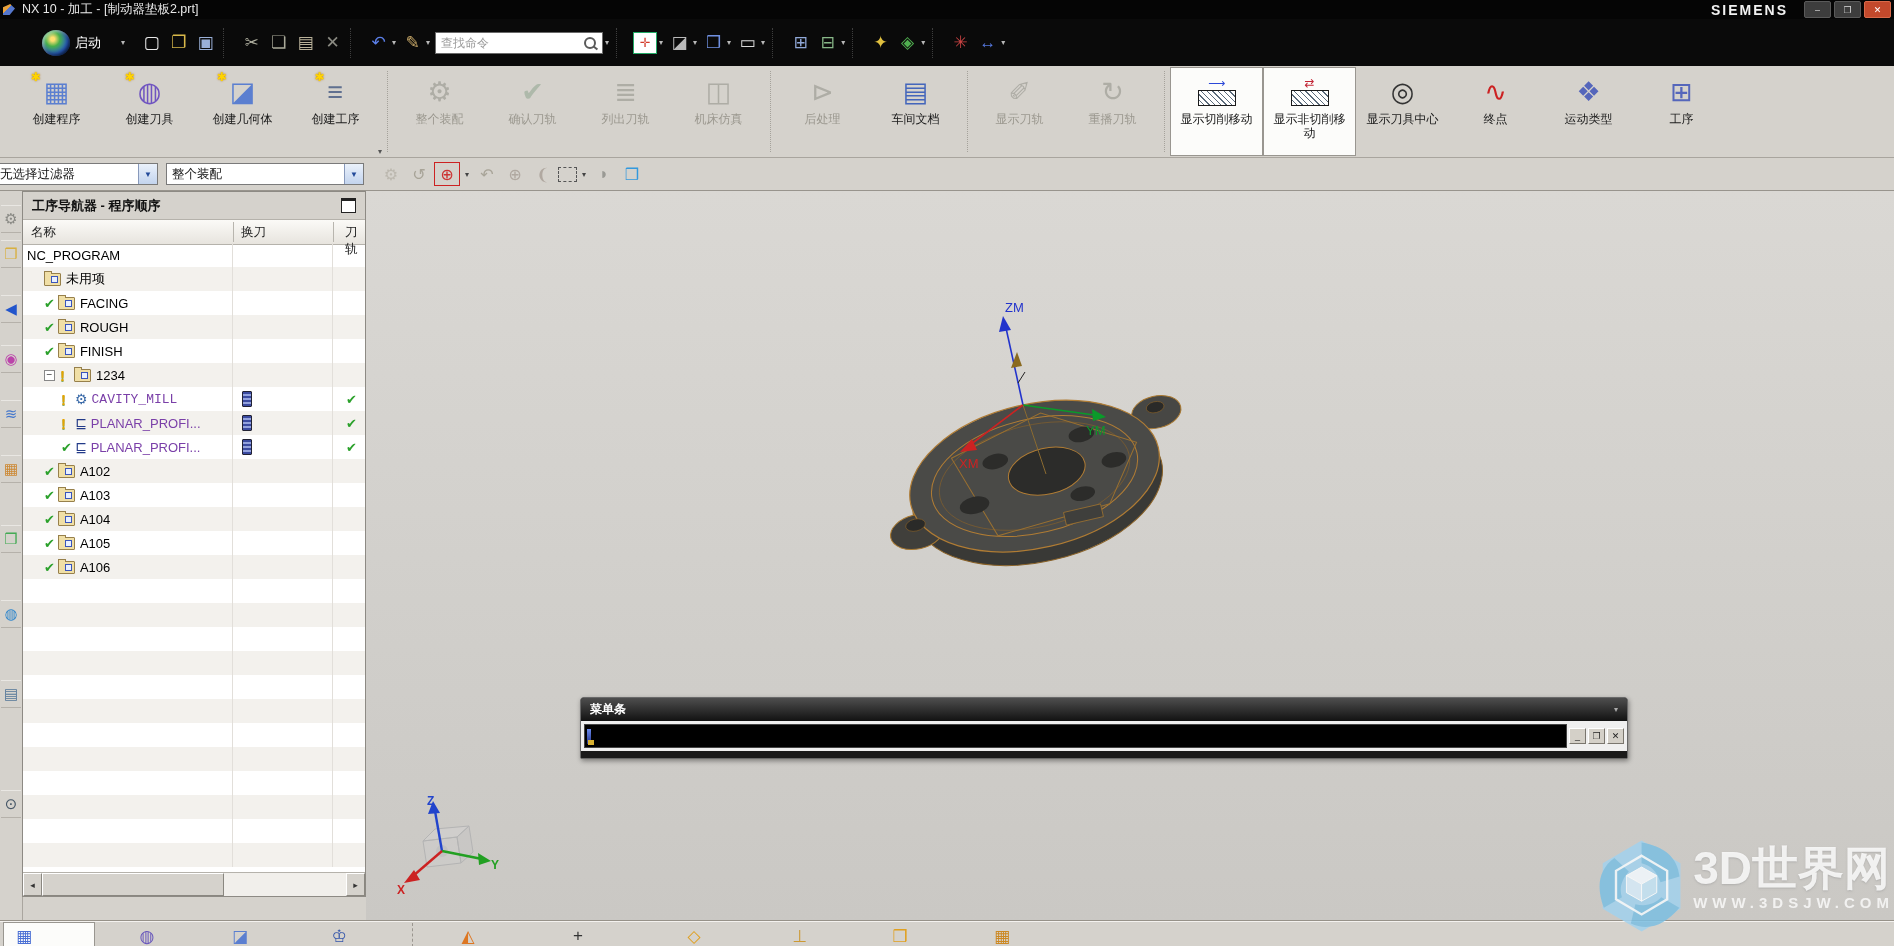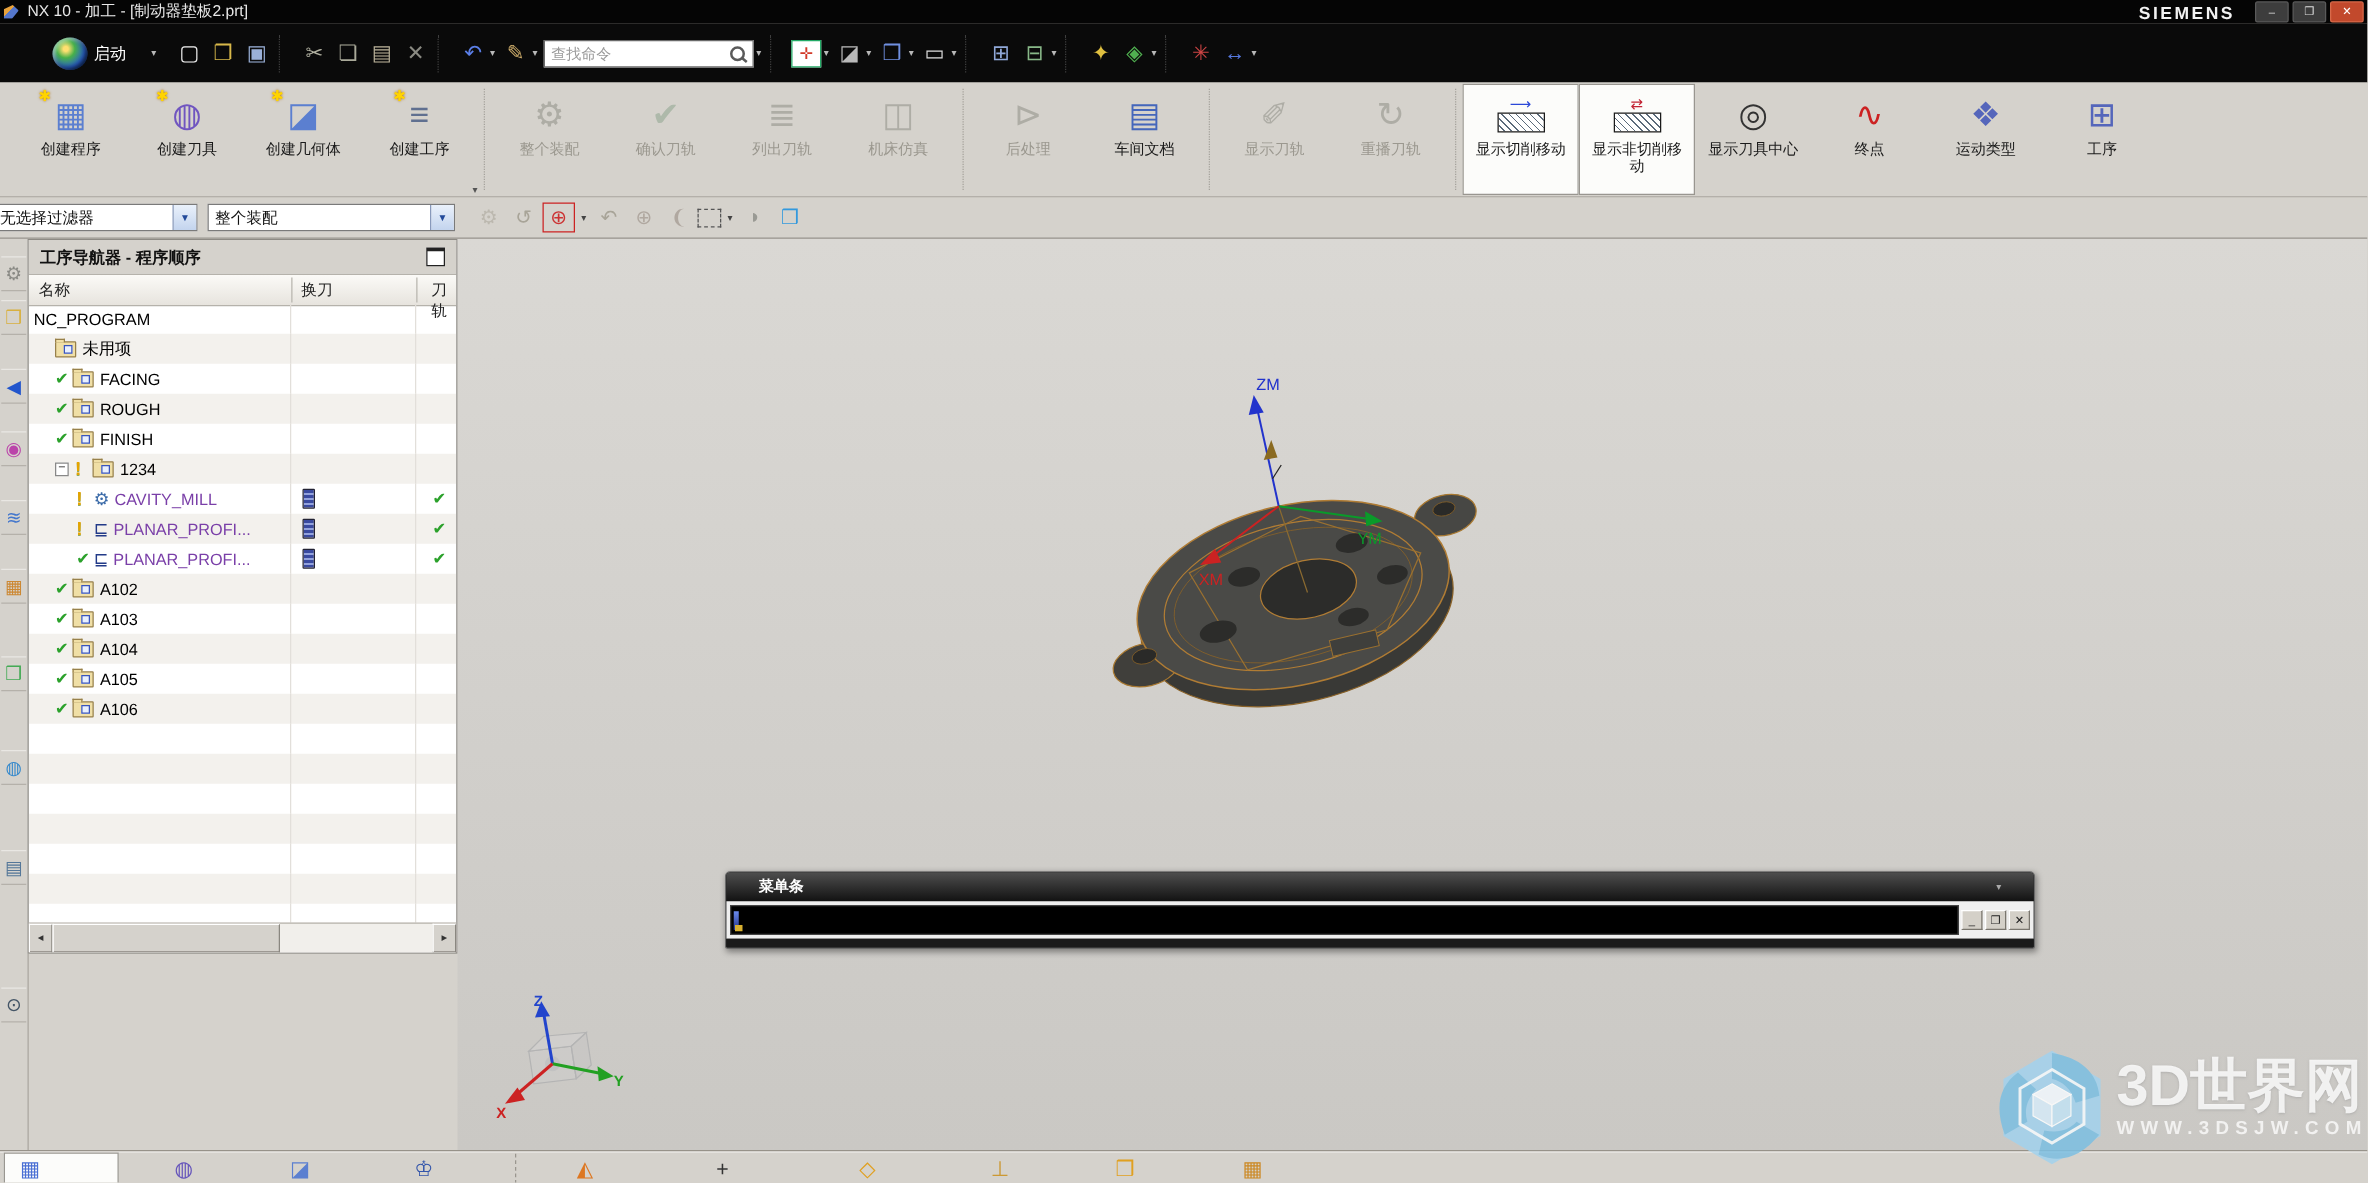--- a/index.html
+++ b/index.html
@@ -67,21 +67,21 @@
   .sboxed{border:1px solid #cc2222;width:24px;height:22px;}
   .sdis{opacity:.55;}
   .sdash{width:17px;height:13px;border:1px dashed #555;}
   .scaret{color:#444;font-size:8px;margin:0 3px;}
   
   #resource-strip{position:absolute;left:0;top:191px;width:22px;height:729px;background:#d5d2cc;
     border-right:1px solid #aaa69f;z-index:30;overflow:hidden;}
   .rs-ic{position:absolute;left:1px;width:20px;height:26px;display:flex;align-items:center;justify-content:center;
     font-size:15px;overflow:hidden;border-top:1px solid #e9e7e3;border-bottom:1px solid #b5b1aa;cursor:default;}
   
-  #navigator{position:absolute;left:22px;top:191px;width:344px;height:572px;background:#fff;
+  #navigator{position:absolute;left:22px;top:191px;width:344px;height:706px;background:#fff;
     border:1px solid #8d8a84;box-sizing:border-box;z-index:30;overflow:hidden;}
   .nav-title{height:27px;background:#d5d2cc;display:flex;align-items:center;padding:0 9px;
     font-weight:bold;font-size:13px;color:#111;}
   .float-btn{margin-left:auto;width:13px;height:11px;background:#fff;border:1px solid #222;border-top:3px solid #222;}
   #nav-cols{height:24px;background:linear-gradient(#fbfaf7,#e7e4de);border-top:1px solid #b5b2ab;
     border-bottom:1px solid #b5b2ab;position:relative;font-size:12.5px;color:#222;}
   .ncol{position:absolute;top:4px;}
   .coldiv{position:absolute;top:2px;bottom:2px;width:1px;background:#b8b5ae;}
   #nav-tree{position:absolute;left:0;right:0;top:51px;bottom:23px;overflow:hidden;}
   .trow{height:24px;display:flex;font-size:13px;align-items:stretch;}
@@ -110,21 +110,21 @@
   
   #viewport{position:absolute;left:366px;top:191px;width:1528px;height:729px;z-index:1;
     background:linear-gradient(#dad8d4,#cac8c4);}
   #model-svg{position:absolute;left:850px;top:288px;z-index:5;}
   #wcs-svg{position:absolute;left:385px;top:793px;z-index:5;}
   
   #menu-window{position:absolute;left:580px;top:697px;width:1048px;height:62px;z-index:25;
     border:1px solid #6a6a6a;border-radius:4px 4px 2px 2px;background:#161616;box-shadow:1px 2px 5px rgba(0,0,0,.4);
     box-sizing:border-box;overflow:hidden;}
   .mw-title{height:23px;background:linear-gradient(#4e4e4e,#121212);display:flex;align-items:center;
-    color:#fff;font-size:12px;font-weight:bold;padding:0 26px;}
+    color:#fff;font-size:12px;font-weight:bold;padding:0 9px;}
   .mw-caret{margin-left:auto;color:#aaa;font-size:8px;font-weight:normal;}
   .mw-body{height:30px;background:#efefef;display:flex;align-items:center;padding:2px 3px;box-sizing:border-box;gap:2px;}
   .mw-cmd{flex:1;height:24px;background:#000;border:1px solid #444;display:flex;align-items:center;padding-left:2px;box-sizing:border-box;}
   .mw-cmdicon{width:4px;height:15px;background:linear-gradient(#6a8aee,#24348a);position:relative;}
   .mw-cmdicon::after{content:"";position:absolute;left:1px;bottom:-1px;width:6px;height:5px;background:#d8b030;}
   .mwbtn{width:17px;height:16px;background:#d4d0c8;border:1px solid;border-color:#fff #7a766e #7a766e #fff;
     display:flex;align-items:center;justify-content:center;font-size:9px;color:#222;box-sizing:border-box;flex:none;}
   .mw-foot{height:7px;background:#1a1a1a;}
   
   #watermark{position:absolute;left:1598px;top:836px;width:296px;height:110px;z-index:35;
@@ -436,21 +436,21 @@
           <span class="folder-ic"></span>
           <span class="tlabel">1234</span>
         </div>
         <div class="c2"></div>
         <div class="c3"></div>
       </div>
       <div class="trow">
         <div class="c1" style="padding-left: 38px;">
           <span class="warn">!</span>
           <span class="op-ic" style="color: rgb(58, 106, 168);">⚙</span>
-          <span class="tlabel" style="color: rgb(122, 63, 168);">CAVITY_MILL</span>
+          <span class="tlabel" style="color: rgb(122, 63, 168); font-family: Liberation Mono, monospace;">CAVITY_MILL</span>
         </div>
         <div class="c2">
           <span class="tc-chip"></span>
         </div>
         <div class="c3">
           <span class="chk">✔</span>
         </div>
       </div>
       <div class="trow stripe">
         <div class="c1" style="padding-left: 38px;">

